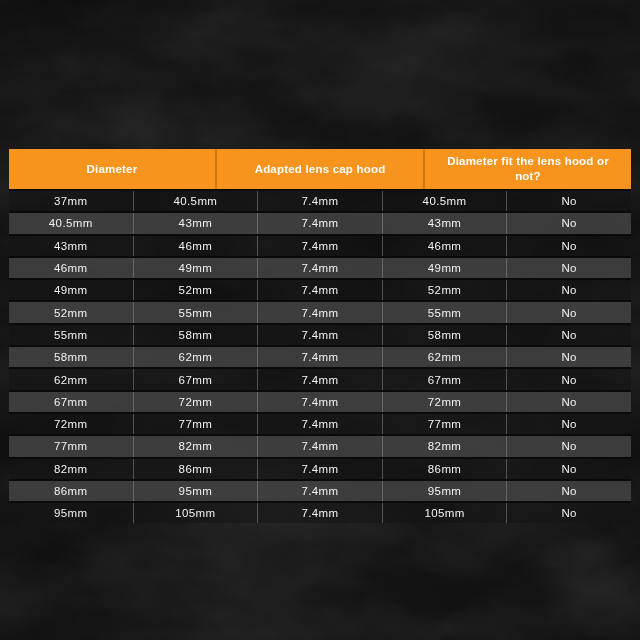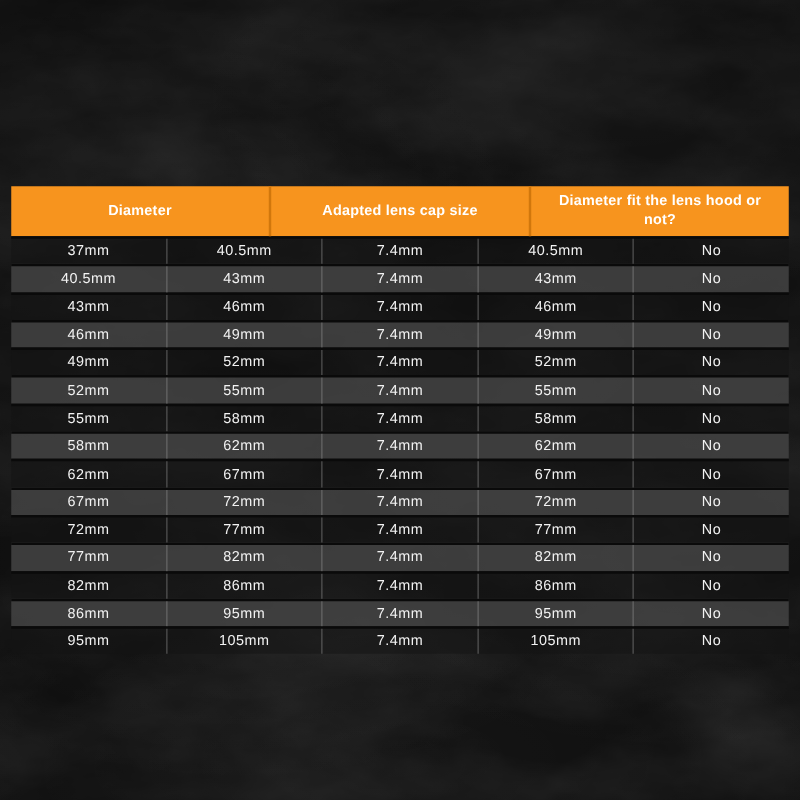--- a/index.html
+++ b/index.html
@@ -90,21 +90,21 @@
     </defs>
     <rect width="640" height="640" filter="url(#smoke)" opacity="0.16"></rect>
     <rect width="640" height="640" filter="url(#grain)" opacity="0.05"></rect>
   </svg>
 
   <div class="swirls"></div>
 
   <div class="spec-table">
     <div class="t-head">
       <div class="h-cell">Diameter</div>
-      <div class="h-cell">Adapted lens cap size</div>
+      <div class="h-cell">Adapted lens cap hood</div>
       <div class="h-cell">Diameter fit the lens hood or not?</div>
     </div>
     <div class="t-body">
         <div class="t-row dark">
           <div class="t-cell">37mm</div>
           <div class="t-cell">40.5mm</div>
           <div class="t-cell">7.4mm</div>
           <div class="t-cell">40.5mm</div>
           <div class="t-cell">No</div>
         </div>

